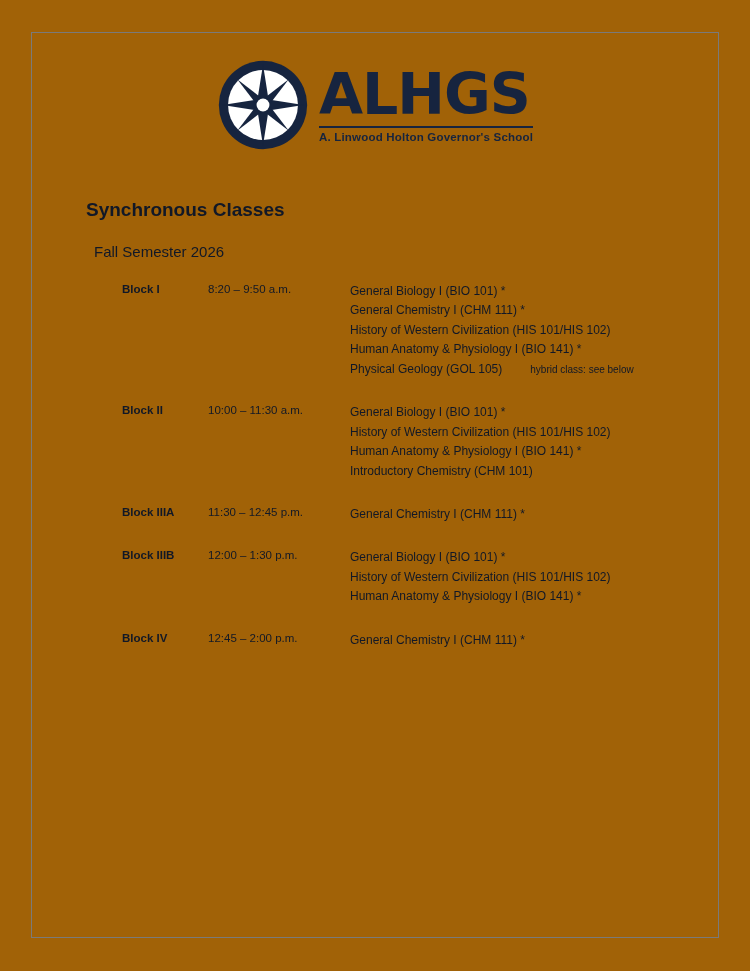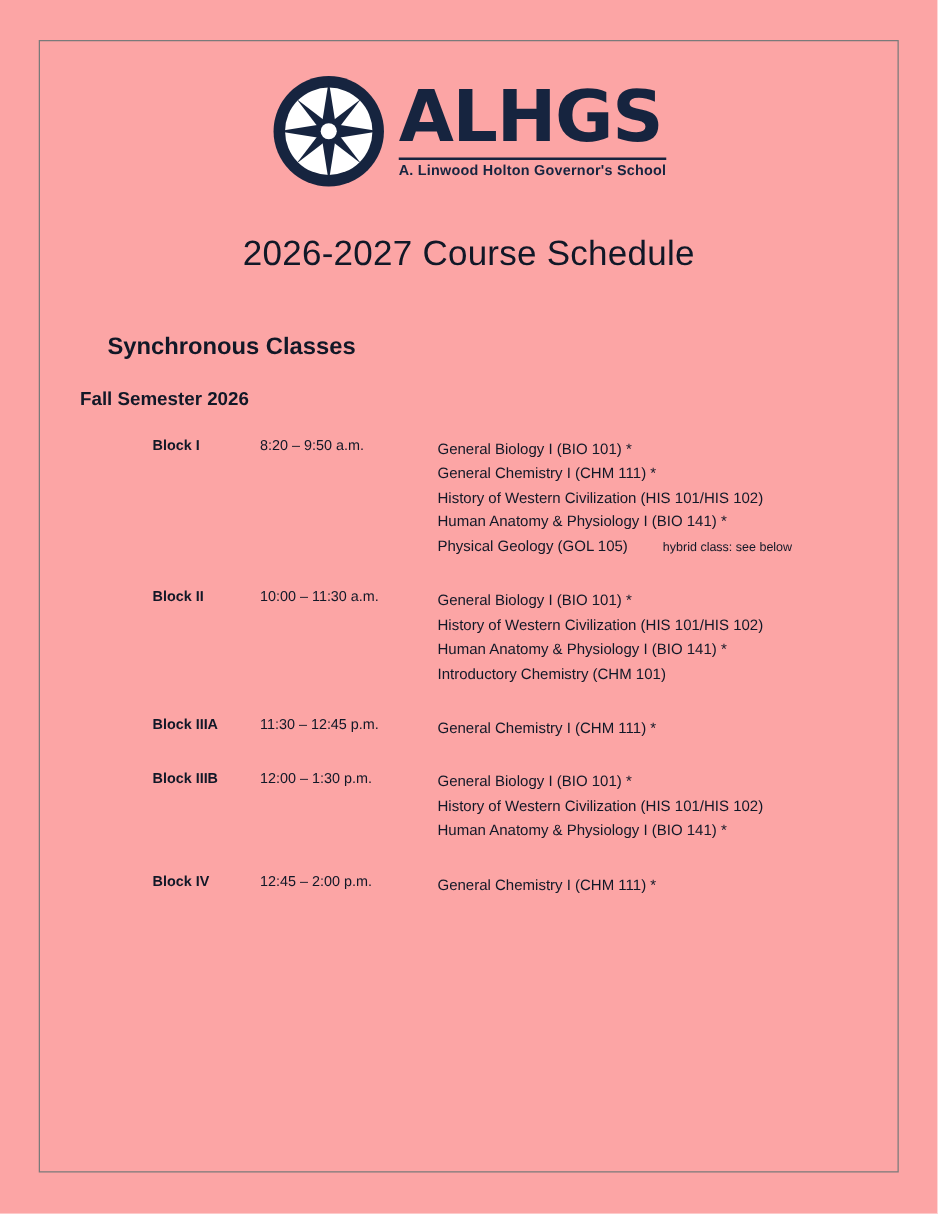--- a/index.html
+++ b/index.html
@@ -11,21 +11,21 @@
     width: 750px;
     height: 971px;
     font-family: "Liberation Sans", sans-serif;
     color: #1a1a1a;
   }
   .page {
     position: relative;
     width: 750px;
     height: 971px;
     box-sizing: border-box;
-    background: #fca5a5;
+    background: #a16207;
   }
   .page-border {
     position: absolute;
     left: 31px;
     top: 32px;
     width: 688px;
     height: 906px;
     border: 1px solid #7a7a7a;
     box-sizing: border-box;
   }
@@ -91,23 +91,23 @@
     letter-spacing: 0.2px;
   }
   .section-title {
     font-size: 19px;
     font-weight: bold;
     color: #111827;
     margin: 48px 0 0 54px;
   }
   .subsection-title {
     font-size: 15px;
-    font-weight: bold;
-    color: #111827;
-    margin: 22px 0 0 32px;
+    font-weight: normal;
+    color: #111827;
+    margin: 22px 0 0 62px;
   }
 
   
   .schedule {
     margin: 22px 0 0 54px;
     width: 580px;
   }
   .block-row {
     display: flex;
     align-items: flex-start;
@@ -177,21 +177,20 @@
           <polygon points="78,78 52,58 50,50 58,52" fill="#16243f"></polygon>
           <circle cx="50" cy="50" r="7" fill="#ffffff"></circle>
         </svg>
         <div class="wordmark">
           <div class="wordmark-main">ALHGS</div>
           <div class="wordmark-sub">A. Linwood Holton Governor's School</div>
         </div>
       </div>
     </div>
 
-    <div class="doc-title">2026-2027 Course Schedule</div>
 
     <div class="section-title">Synchronous Classes</div>
     <div class="subsection-title">Fall Semester 2026</div>
 
     <div class="schedule">
 
       <div class="block-row">
         <div class="block-name">Block I</div>
         <div class="block-time">8:20 – 9:50 a.m.</div>
         <div class="block-courses">

